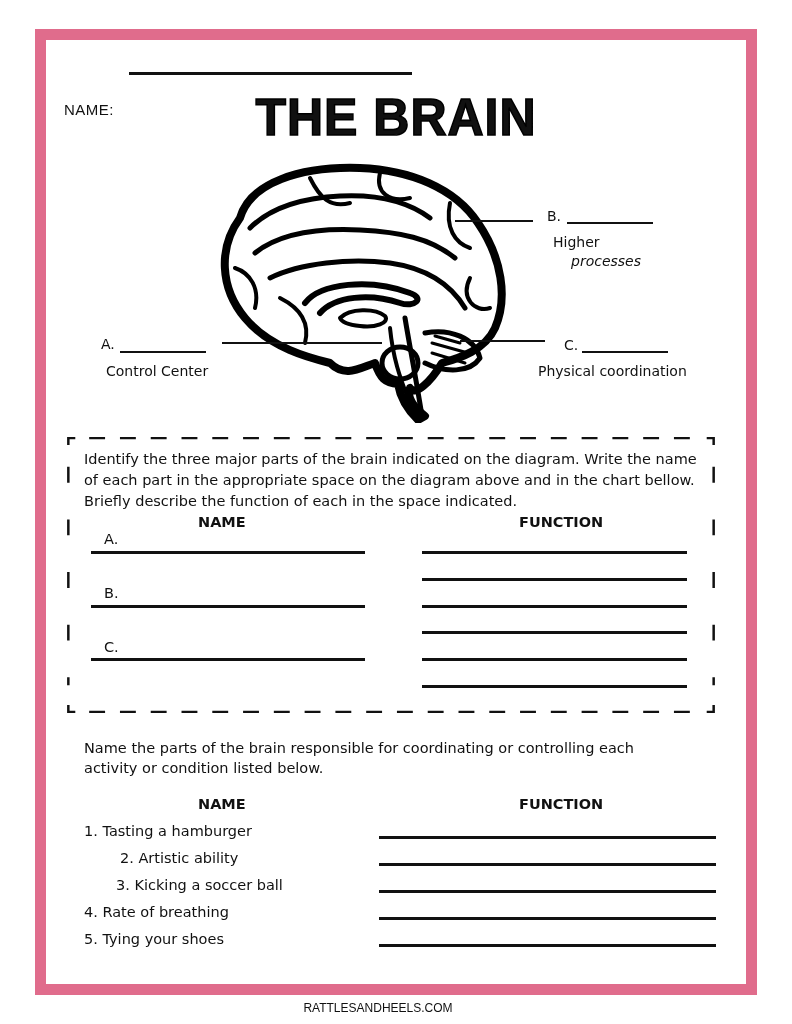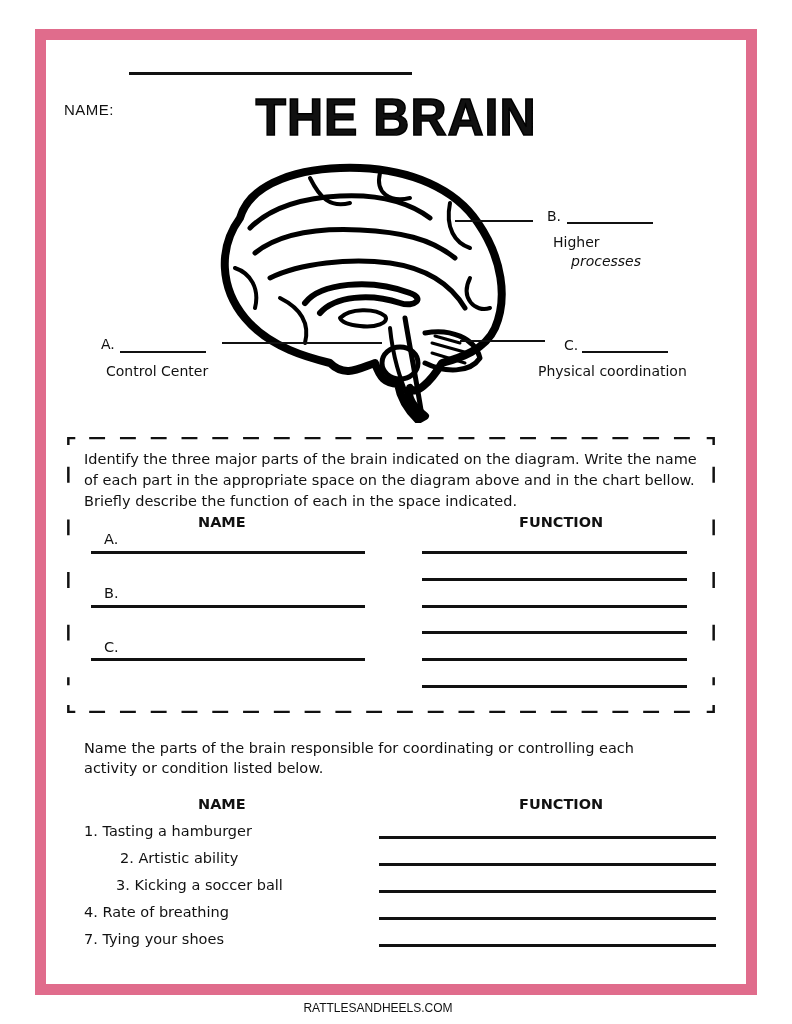--- a/index.html
+++ b/index.html
@@ -116,16 +116,16 @@
 <div class="abs col-head" style="left:519px; top:796px;">FUNCTION</div>
 
 <div class="abs activity" style="left:84px; top:823px;">1. Tasting a hamburger</div>
 <div class="abs line" style="left:379px; top:836px; width:337px;"></div>
 <div class="abs activity" style="left:84px; top:850px;margin-left:36px;">2. Artistic ability</div>
 <div class="abs line" style="left:379px; top:863px; width:337px;"></div>
 <div class="abs activity" style="left:84px; top:877px;margin-left:32px;">3. Kicking a soccer ball</div>
 <div class="abs line" style="left:379px; top:890px; width:337px;"></div>
 <div class="abs activity" style="left:84px; top:904px;">4. Rate of breathing</div>
 <div class="abs line" style="left:379px; top:917px; width:337px;"></div>
-<div class="abs activity" style="left:84px; top:931px;">7. Tying your shoes</div>
+<div class="abs activity" style="left:84px; top:931px;">5. Tying your shoes</div>
 <div class="abs line" style="left:379px; top:944px; width:337px;"></div>
 
 <div class="abs footer">RATTLESANDHEELS.COM</div>
 
 </body></html>

